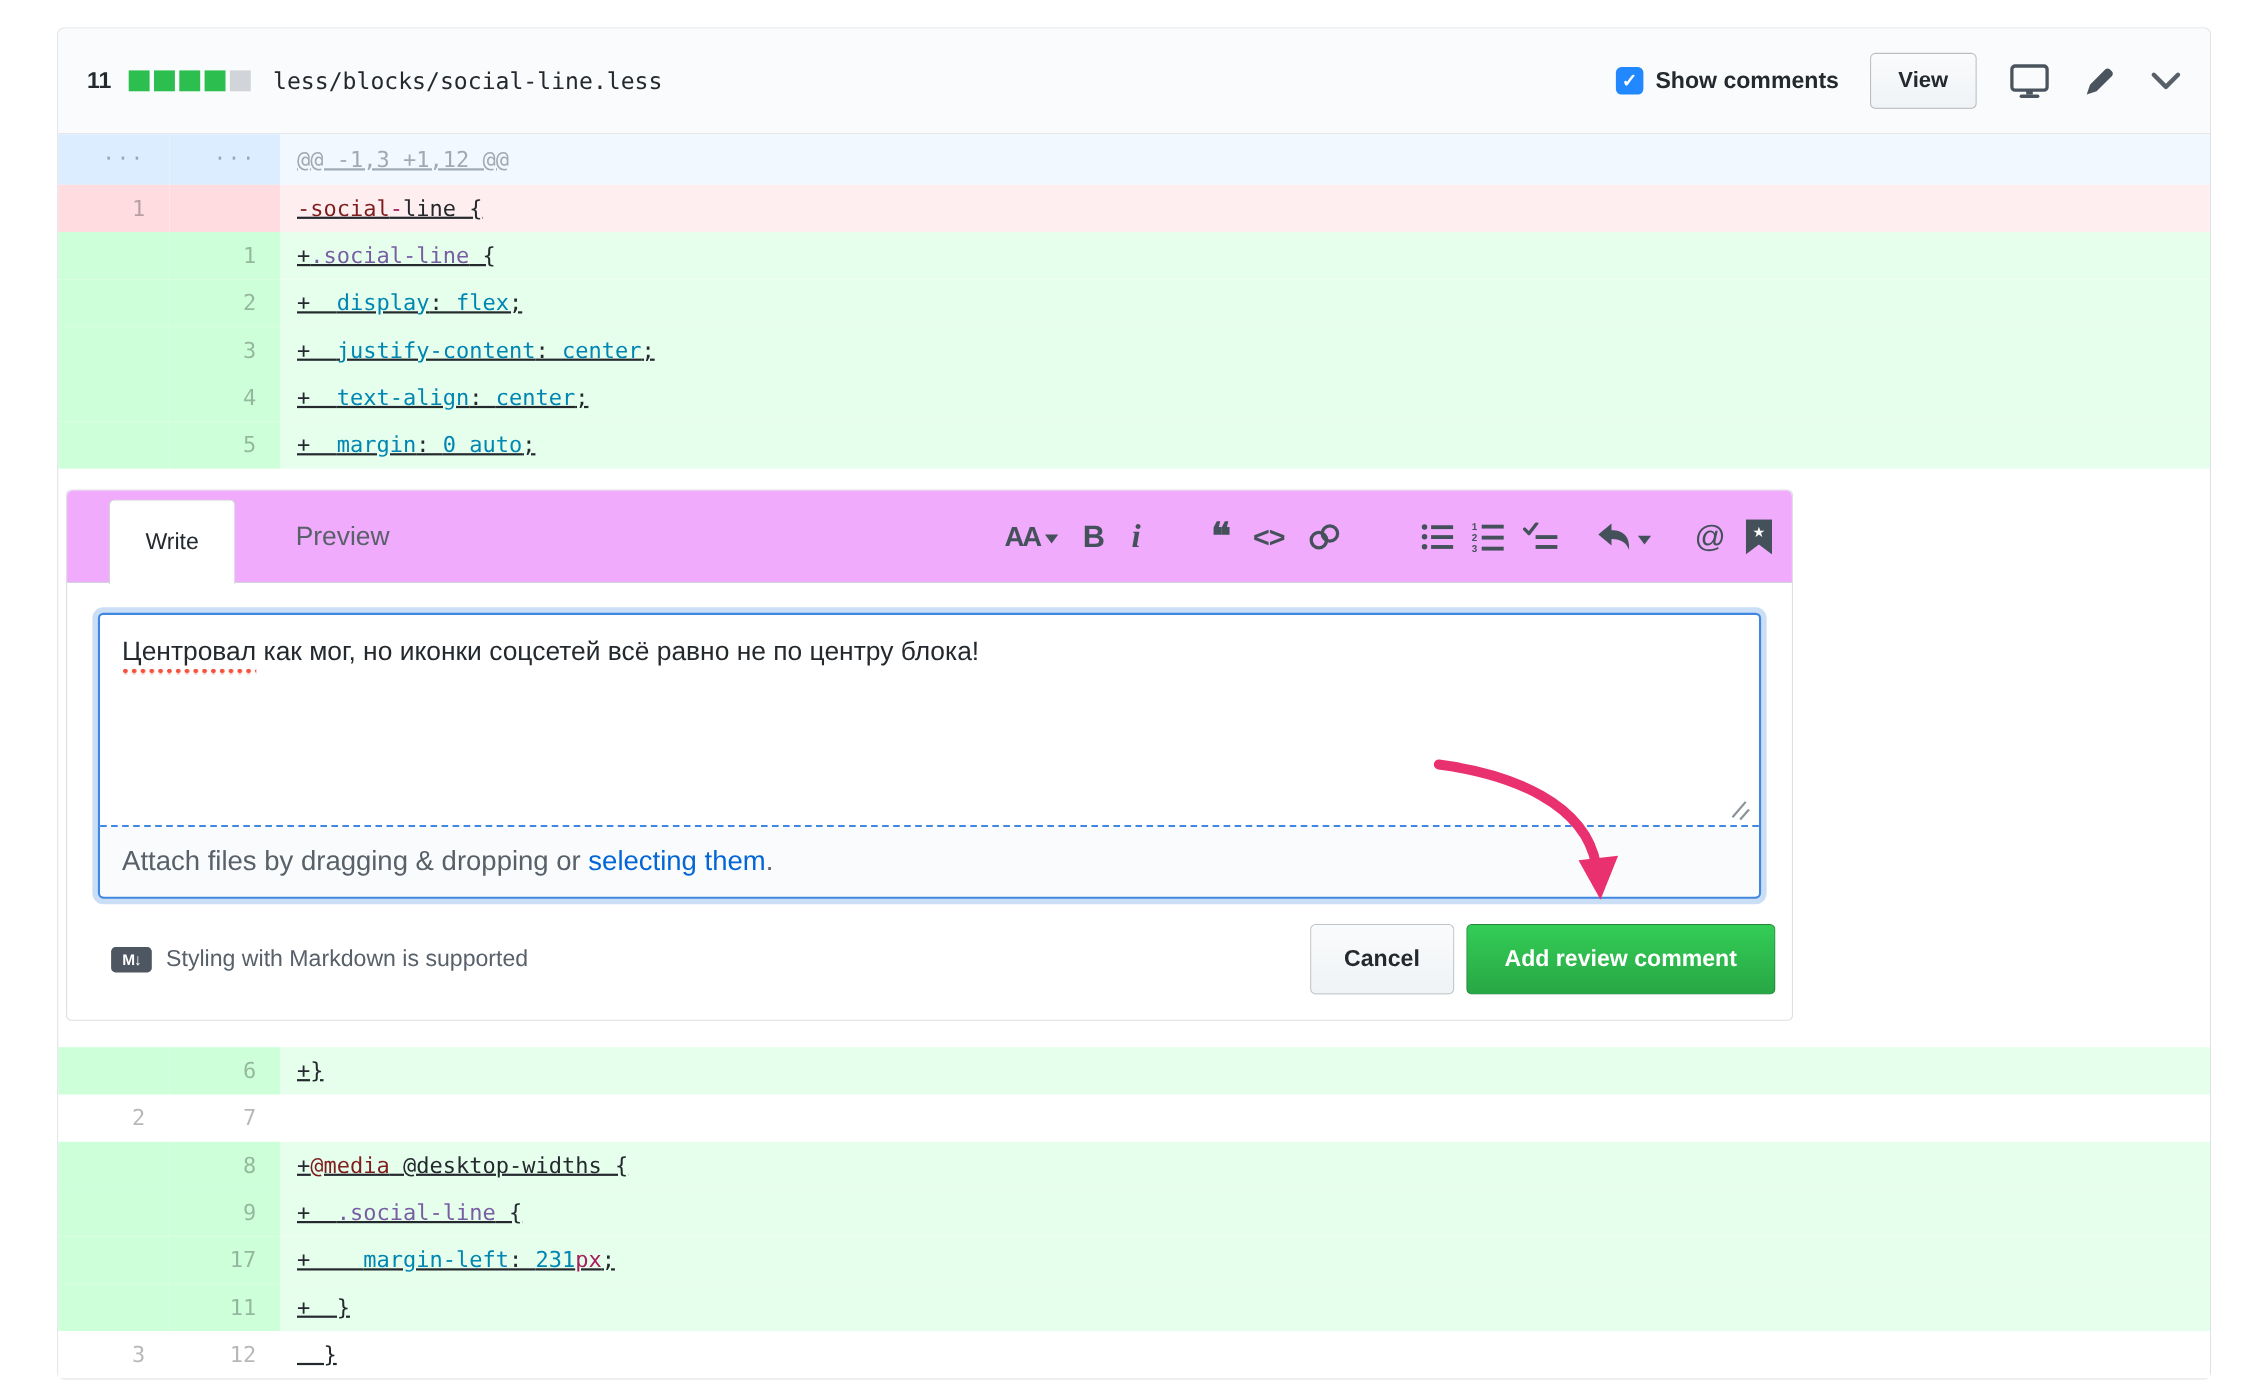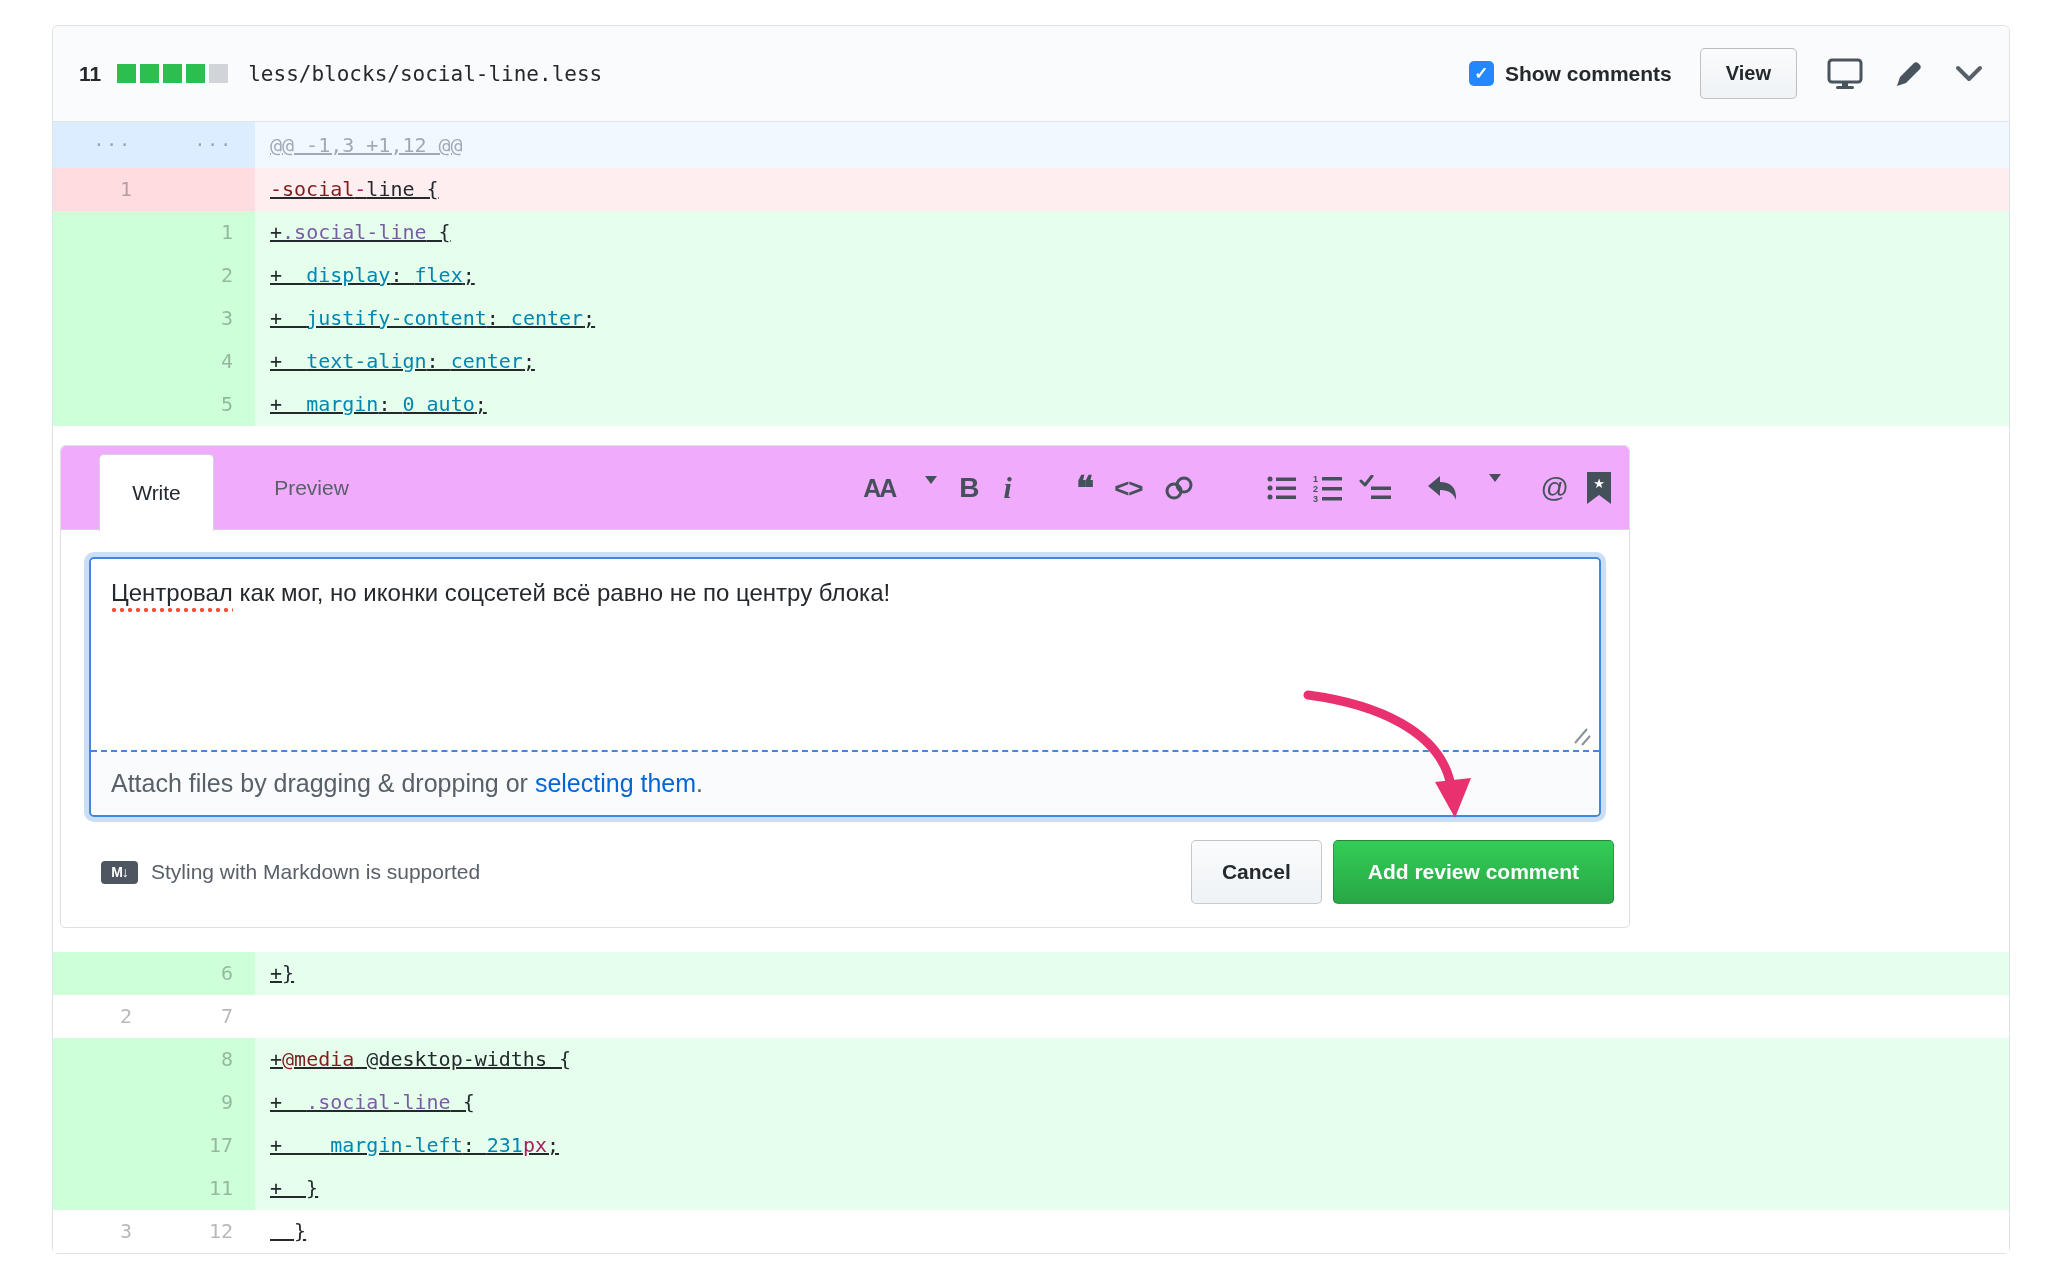--- a/index.html
+++ b/index.html
@@ -35,23 +35,23 @@
   .drow.add .codecell { background:#e6ffed; }
   .drow.ctx { background:#fff; }
 
   
   .form-wrap { margin:19px 0 24px 7px; width:1570px; border:1px solid #dce0e4; border-radius:5px; background:#fff; position:relative; }
   .tabs { height:84px; background:#f0abfc; border-bottom:1px solid #d1d5da; border-radius:5px 5px 0 0; position:relative; }
   .tab-write { position:absolute; left:38px; top:8px; width:115px; height:77px; background:#fff;
                border:1px solid #d1d5da; border-bottom:none; border-radius:5px 5px 0 0;
                display:flex; align-items:center; justify-content:center; font-size:21px; color:#24292e; z-index:2; }
   .tab-preview { position:absolute; left:188px; top:0; height:84px; width:125px; display:flex; align-items:center;
-                 justify-content:center; font-size:21px; color:#586069; }
+                 justify-content:center; font-size:24px; color:#586069; }
   .toolbar { position:absolute; right:18px; top:0; height:84px; display:flex; align-items:center; color:#57606a; }
-  .ti { display:flex; align-items:flex-start;gap:25px; }
+  .ti { display:flex; align-items:flex-end; }
   .ti-text { font-size:25px; font-weight:bold; color:#44505a; line-height:1; }
   .caret-down { width:0; height:0; border-left:6px solid transparent; border-right:6px solid transparent;
                 border-top:8px solid #44505a; margin-left:5px; margin-bottom:7px; }
 
   .editor { margin:27px 28px 0; border:2px solid #3f87e0; border-radius:5px; box-shadow:0 0 0 5px rgba(63,135,224,.28);
             position:relative; background:#fff; }
   .text-region { height:193px; padding:20px 20px 0; font-size:24px; color:#24292e; background:#fff;
                  border-bottom:2px dashed #3f87e0; border-radius:4px 4px 0 0; }
   .misspell { background-image:radial-gradient(circle at 3px 2px, #f4503a 1.8px, rgba(0,0,0,0) 2.4px);
               background-size:8px 5px; background-repeat:repeat-x; background-position:left bottom; padding-bottom:7px; }

